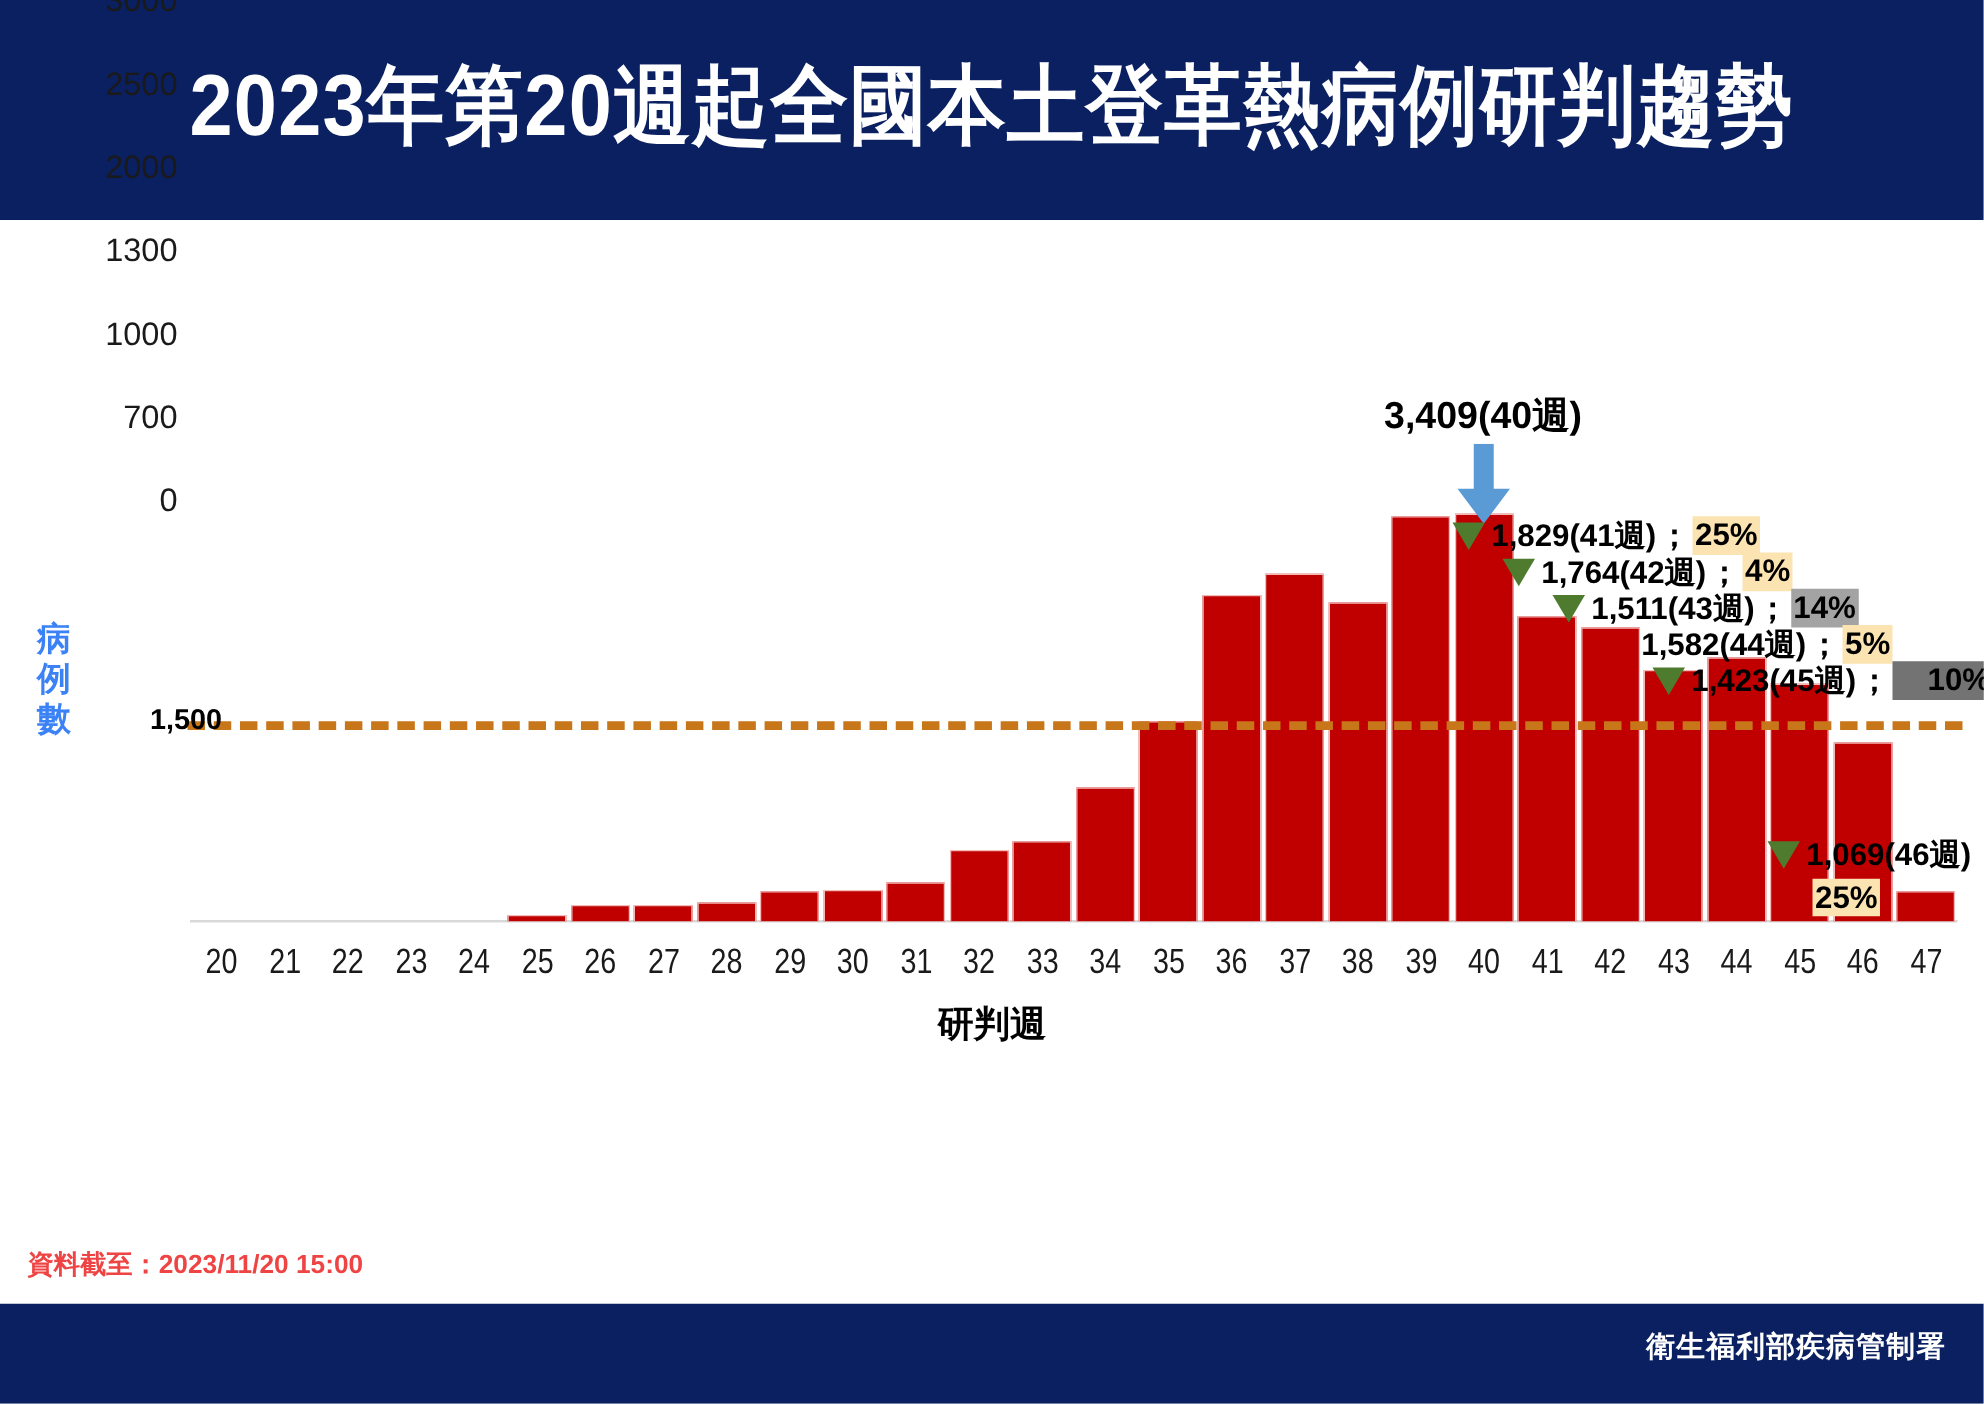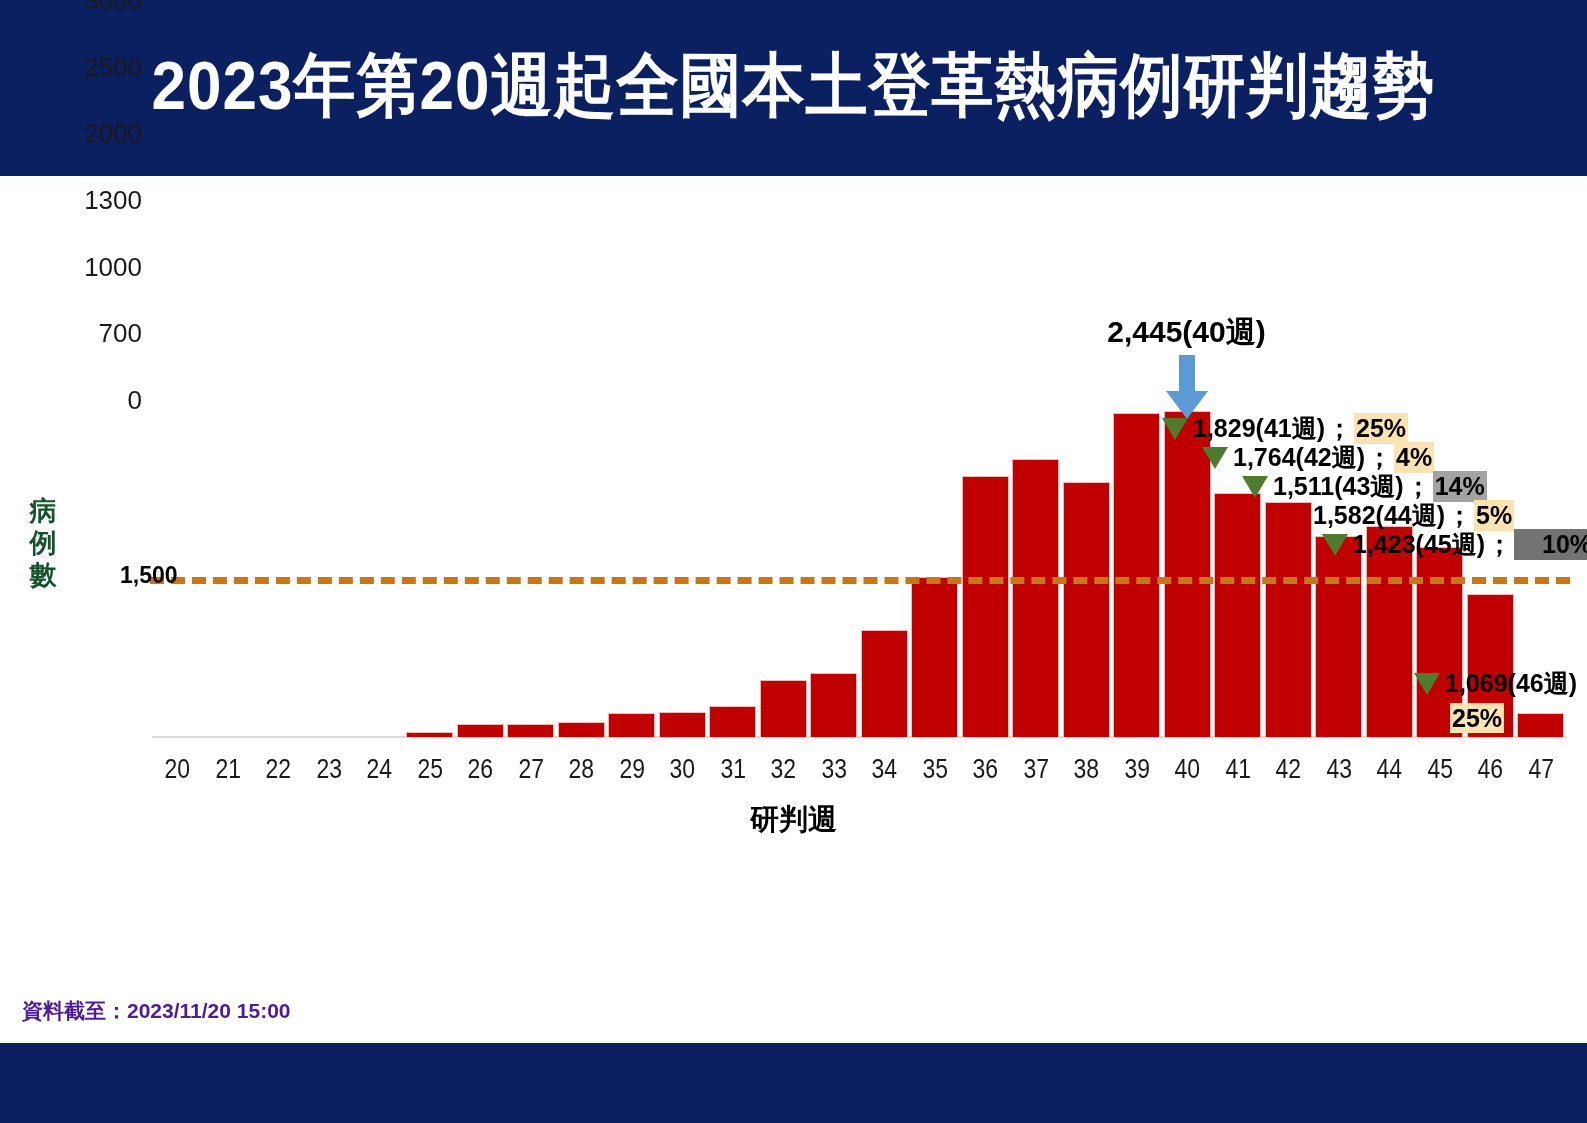--- a/index.html
+++ b/index.html
@@ -52,21 +52,21 @@
   }
   .footer-org {
     position: absolute; right: 30px; top: 1062px;
     color: #ffffff;
     font-size: 23px;
     font-weight: 700;
     letter-spacing: 1px;
   }
   .source-note {
     position: absolute; left: 22px; top: 997px;
-    color: #4c1d95;
+    color: #ef4444;
     font-size: 21px;
     font-weight: 700;
   }
 
   
   
   .plot {
     position: absolute;
     left: 152px; top: 337px;
     width: 1414px; height: 400px;
@@ -86,21 +86,21 @@
     font-size: 26px;
     line-height: 26px;
     transform: translateY(-13px);
   }
   .ytick-wrap { position: absolute; left: 22px; top: 0; width: 120px; height: 400px; }
 
   .y-axis-title {
     position: absolute;
     left: 26px; top: 495px;
     width: 34px;
-    color: #14532d;
+    color: #3b82f6;
     font-size: 27px;
     font-weight: 700;
     line-height: 32px;
     text-align: center;
   }
 
   .x-axis-title {
     position: absolute;
     left: 0; top: 800px;
     width: 1587px;
@@ -233,21 +233,21 @@
       <div class="bar" style="left: 1163.27px; width: 46.965px; height: 201.467px; background: rgb(192, 0, 0);"></div>
       <div class="bar" style="left: 1213.77px; width: 46.965px; height: 210.933px; background: rgb(192, 0, 0);"></div>
       <div class="bar" style="left: 1264.27px; width: 46.965px; height: 189.733px; background: rgb(192, 0, 0);"></div>
       <div class="bar" style="left: 1314.77px; width: 46.965px; height: 142.533px; background: rgb(192, 0, 0);"></div>
       <div class="bar" style="left: 1365.27px; width: 46.965px; height: 24px; background: rgb(192, 0, 0);"></div>
     </div>
 
   <div class="threshold" id="threshold-line" style="top: 577px; border-top-color: rgb(200, 118, 26);"></div>
   <div class="threshold-label" id="threshold-label" style="left: 120px; top: 562px;">1,500</div>
 
-  <div class="peak-label" id="peak-label" style="left: 1107.25px; top: 312px;">2,445(40週)</div>
+  <div class="peak-label" id="peak-label" style="left: 1107.25px; top: 312px;">3,409(40週)</div>
   <div class="peak-arrow" id="peak-arrow" style="left: 1164.25px; top: 355px;">
     <svg width="46" height="66" viewBox="0 0 46 66" aria-hidden="true">
       <polygon points="15,0 31,0 31,36 44,36 23,64 2,36 15,36" fill="#5B9BD5"></polygon>
     </svg>
   </div>
 
   <div id="annotations">
       <div class="anno" style="left: 1162px; top: 412px; justify-content: space-between;">
         <span class="tri tri-down"></span>
         <span>1,829(41週)</span>
@@ -314,14 +314,15 @@
       <div class="xtick" style="left: 1161.5px; width: 50.5px;">43</div>
       <div class="xtick" style="left: 1212px; width: 50.5px;">44</div>
       <div class="xtick" style="left: 1262.5px; width: 50.5px;">45</div>
       <div class="xtick" style="left: 1313px; width: 50.5px;">46</div>
       <div class="xtick" style="left: 1363.5px; width: 50.5px;">47</div>
     </div>
   <div class="x-axis-title">研判週</div>
 
   <div class="source-note">資料截至：2023/11/20 15:00</div>
   <div class="footer-bar"></div>
+  <div class="footer-org">衛生福利部疾病管制署</div>
 
 </div>
 
 </body></html>

